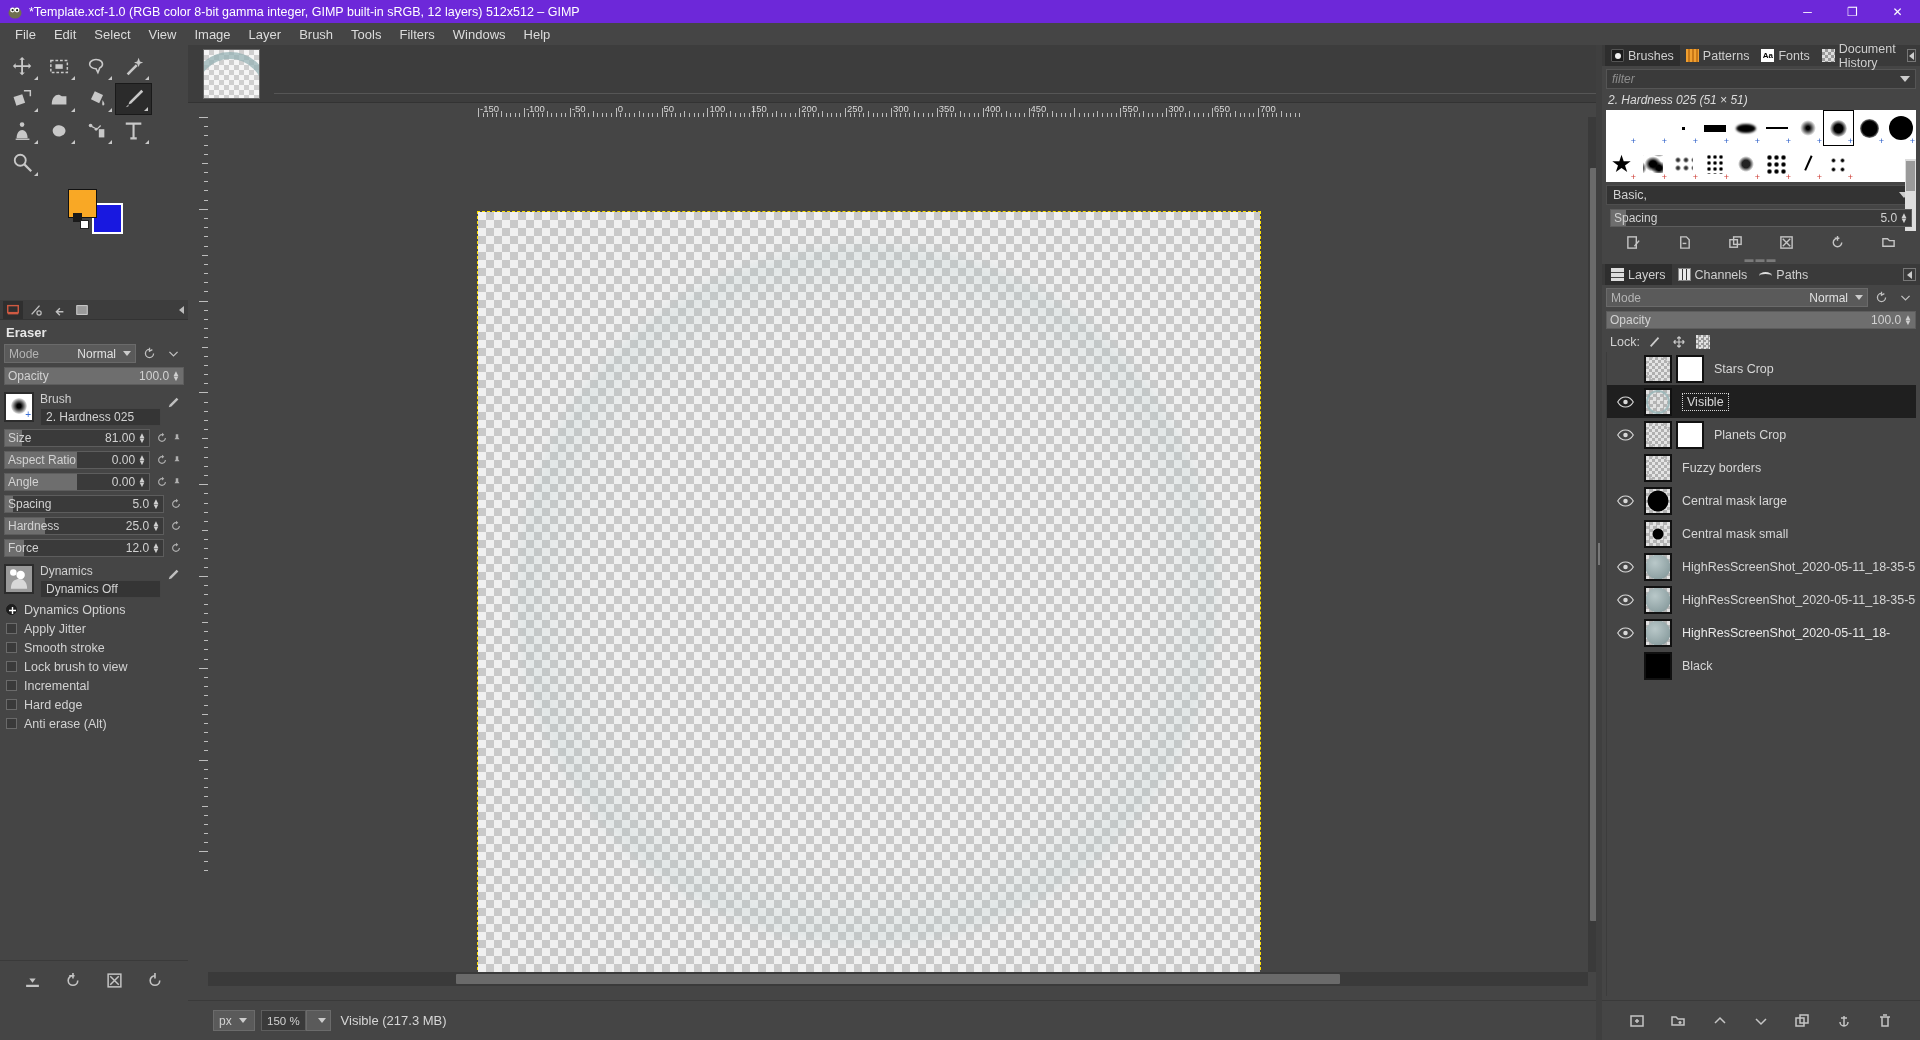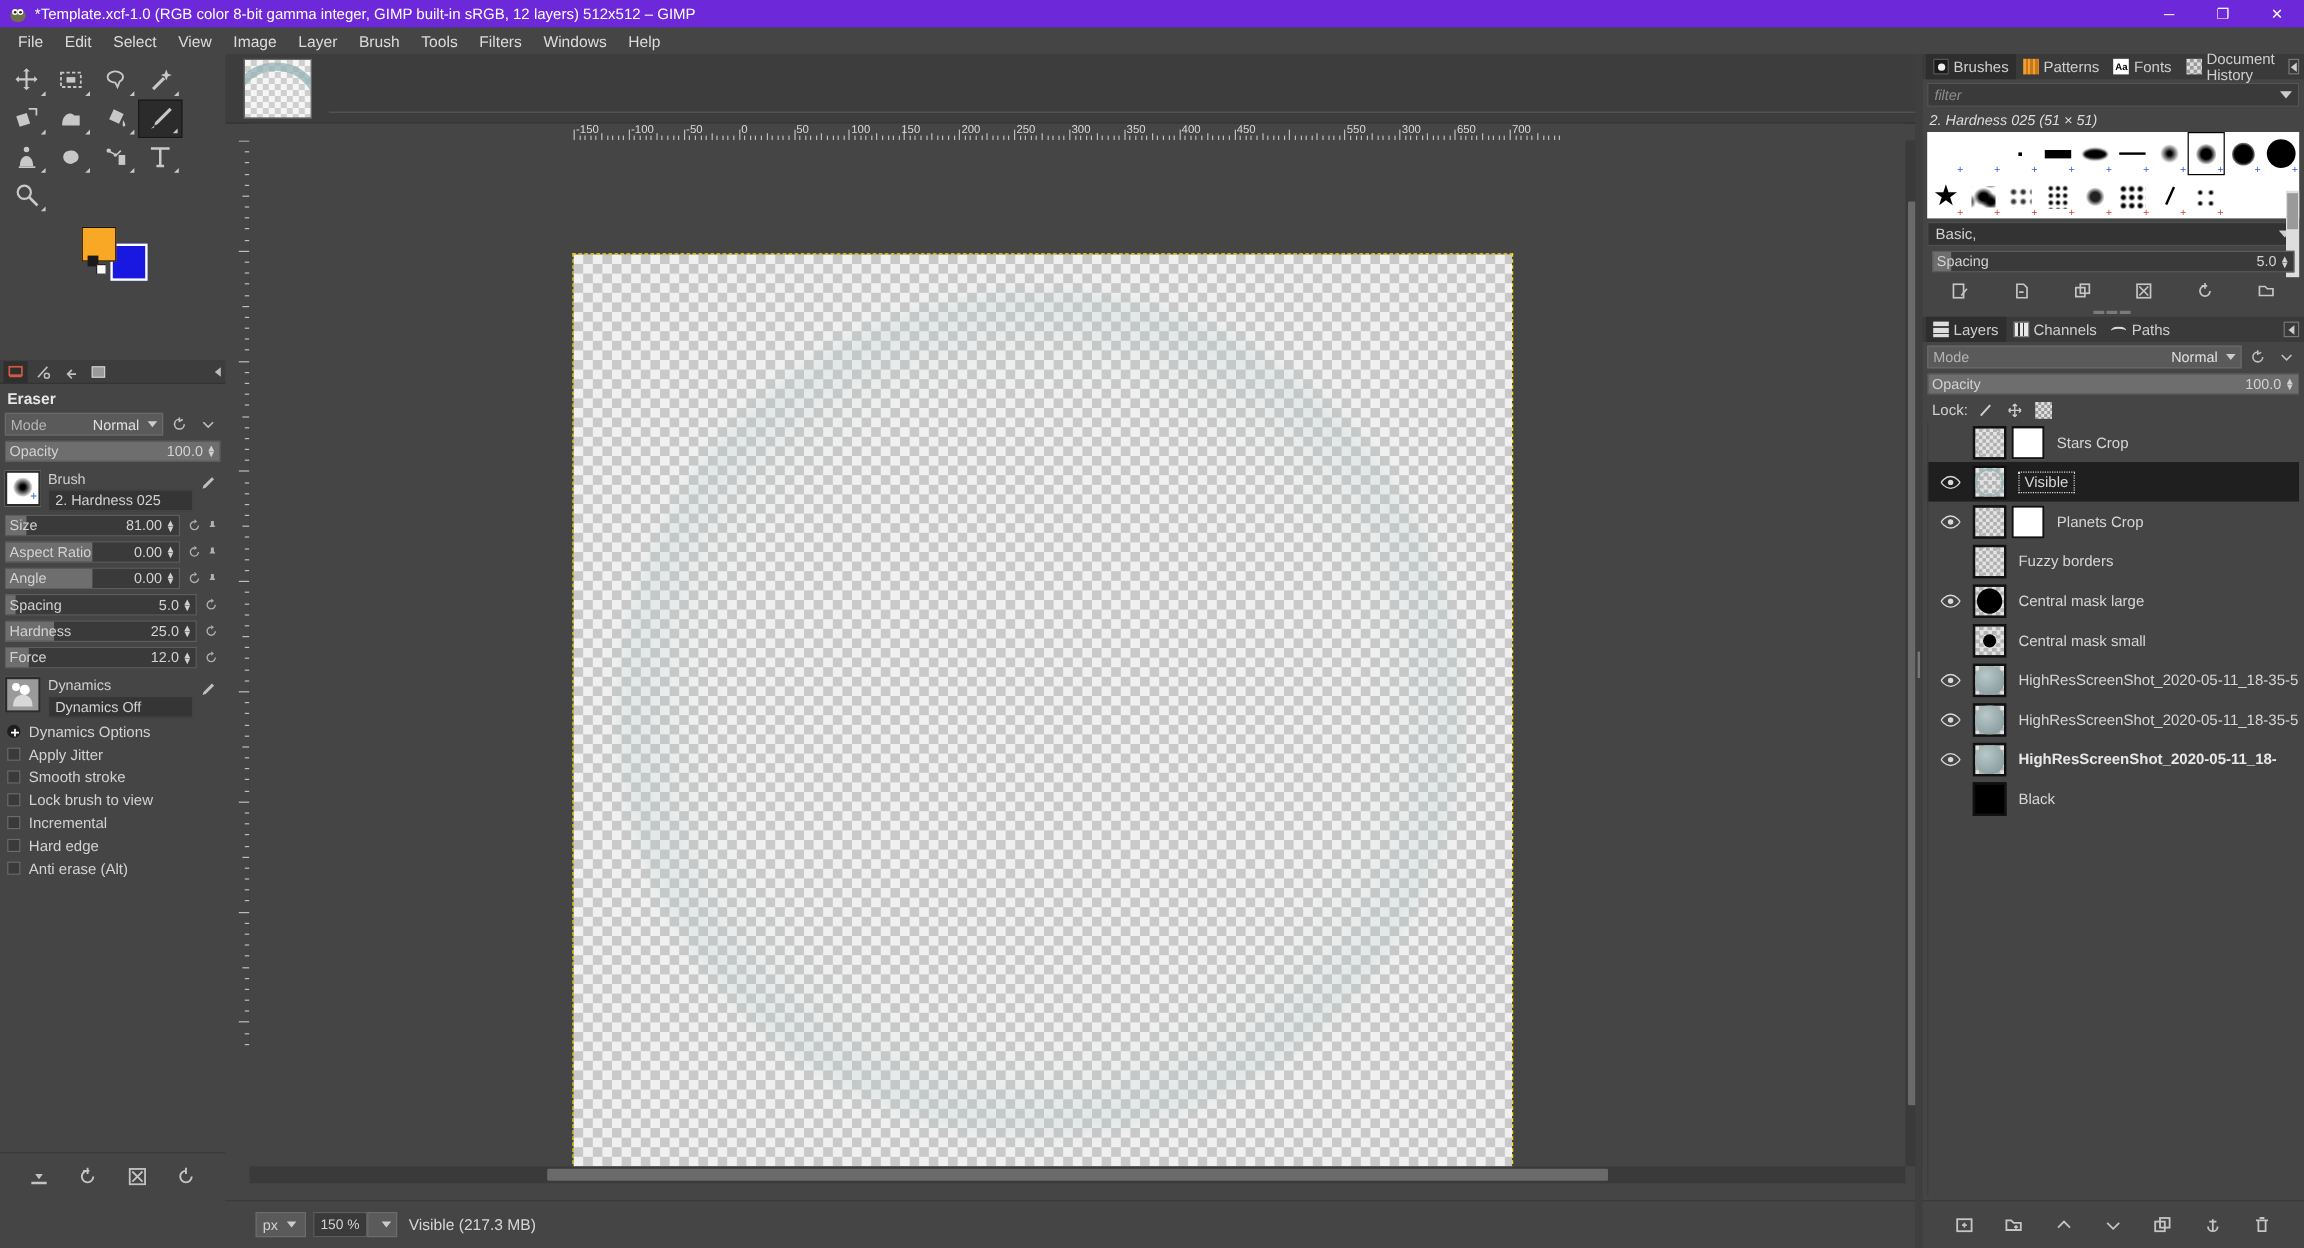--- a/index.html
+++ b/index.html
@@ -219,21 +219,21 @@
   .lthumb { width:28px;height:28px; border:2px solid #111; flex:none; margin-left:6px; position:relative; overflow:hidden;
      background: repeating-conic-gradient(#b4b4b4 0% 25%, #e2e2e2 0% 50%) 0 0/7px 7px;}
   .lthumb.black { background:#000; }
   .lthumb .cmask { position:absolute; left:50%;top:50%;transform:translate(-50%,-50%); border-radius:50%; background:#000;}
   .lthumb .ring { position:absolute; left:50%;top:50%;transform:translate(-50%,-50%); width:22px;height:22px;border-radius:50%; border:3px solid #2a2a2a;}
   .lthumb .moon { position:absolute; left:50%;top:50%;transform:translate(-50%,-50%); width:25px;height:25px;border-radius:50%;
      background:radial-gradient(circle at 38% 34%, #b9c8c9, #8ea1a3 70%, #6f8284);}
   .lthumb .halo { position:absolute; left:50%;top:50%;transform:translate(-50%,-50%); width:24px;height:24px;border-radius:50%; border:2px solid rgba(150,180,182,0.85);}
   .lmask { width:28px;height:28px; border:2px solid #111; background:#fff; flex:none; margin-left:4px;}
   .lname { margin-left:10px; font-size:12.5px; color:#d6d6d6; white-space:nowrap; overflow:hidden;}
-  .lname.bold { font-weight:bold; color:#e8e8e8;}
+  .lname.bold { font-weight:normal; color:#e8e8e8;}
   .lname.editing { border:1px dotted #d8d8d8; padding:1px 4px; background:#1f1f1f;}
   .layer-scroll { position:absolute; left:-4px; top:0; bottom:0; width:5px; background:#3c3c3c;}
   .layer-scroll:after { content:""; position:absolute; left:1px; bottom:74px; width:3px; height:18px; background:#888;}
 
   .dock-bottom { position:absolute; left:0; right:0; bottom:0; height:40px; background:#454545;
      display:flex; align-items:center; justify-content:space-around; padding:0 14px; border-top:1px solid #3a3a3a;}
   .dock-bottom svg { width:16px;height:16px; fill:none; stroke:#c5c5c5; stroke-width:1.5;}
 </style>
 </head>
 <body>

